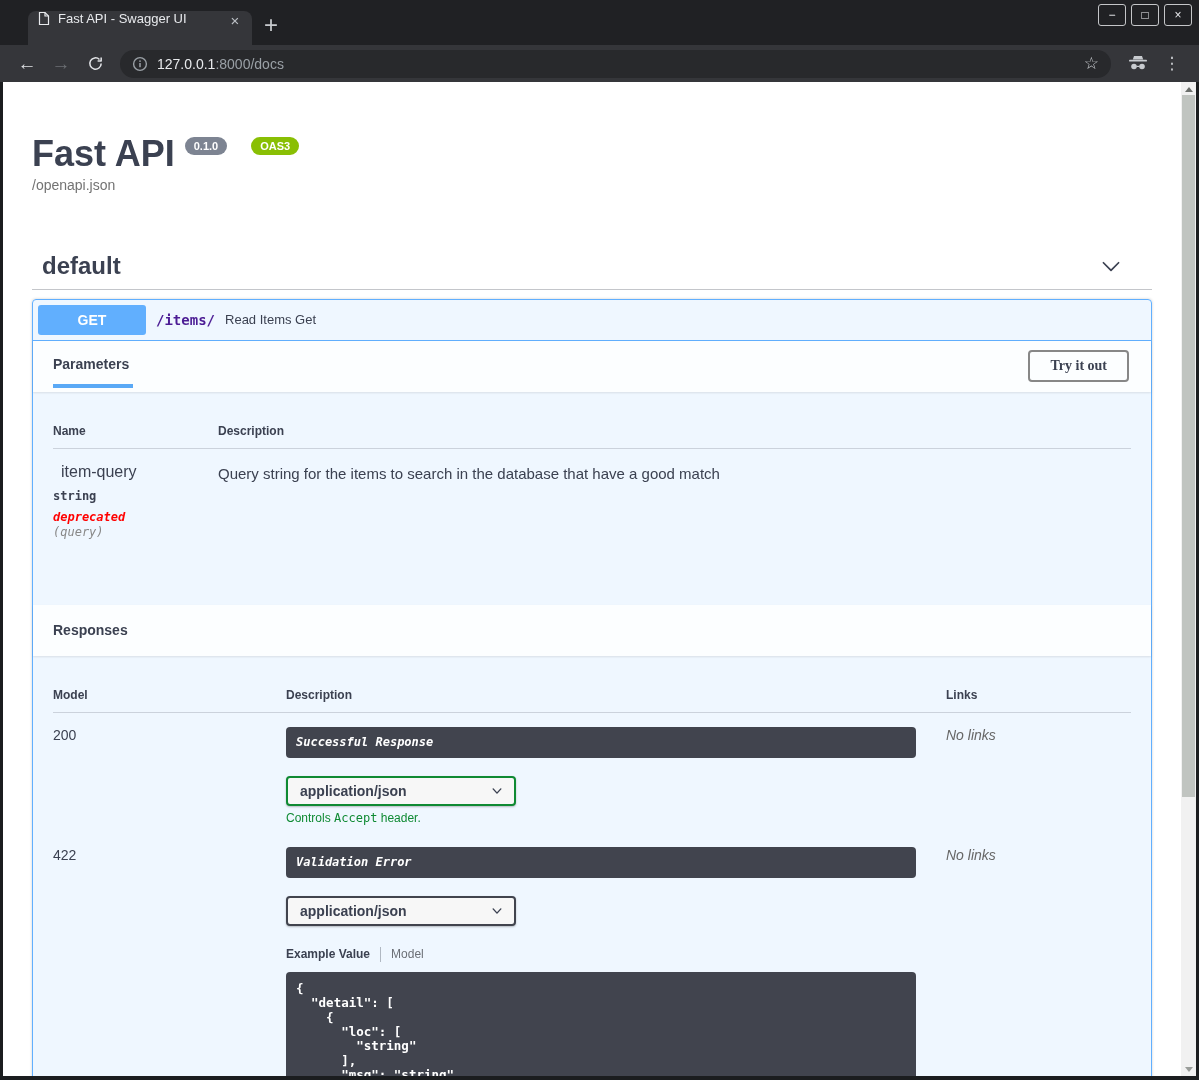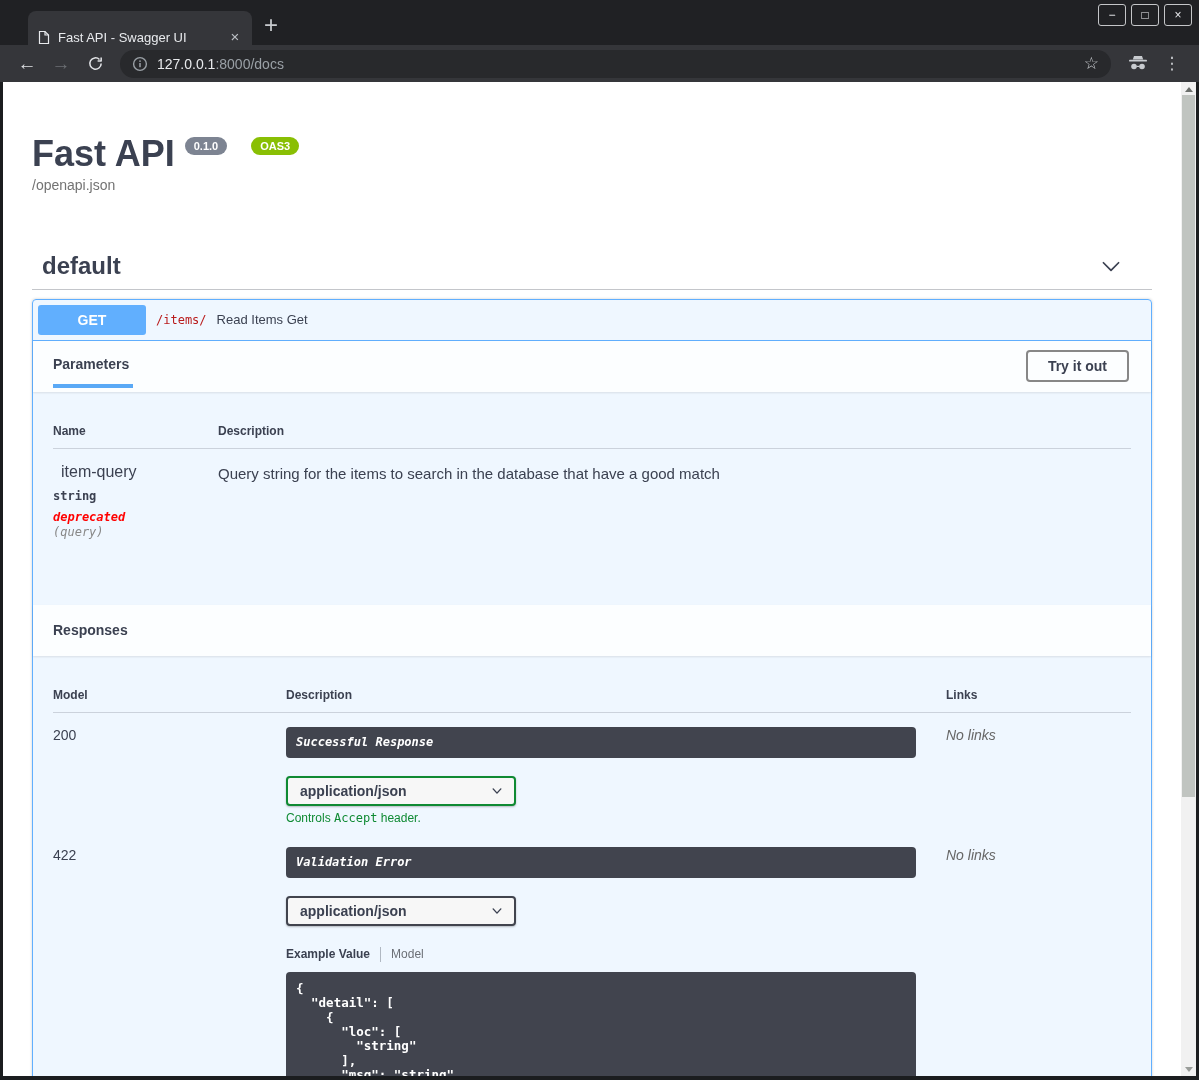--- a/index.html
+++ b/index.html
@@ -5,21 +5,21 @@
   * { box-sizing: border-box; }
   html,body { margin:0; padding:0; }
   body { font-family:"Liberation Sans", sans-serif; }
   .mono { font-family:"DejaVu Sans Mono", monospace; }
 
   .window { position:relative; width:1199px; height:1080px; background:#1b1d1f; overflow:hidden; }
 
   
   .tabstrip { height:45px; background:#202124; display:flex; align-items:flex-end; position:relative; }
   .tab { margin-left:28px; width:224px; height:34px; background:#35363a; border-radius:8px 8px 0 0;
-         display:flex; align-items:flex-end; padding:0 8px 0 10px; gap:8px; cursor:pointer; }
+         display:flex; align-items:flex-start; padding:0 8px 0 10px; gap:8px; cursor:pointer; }
   .tab-title { color:#e8eaed; font-size:13px; flex:1; white-space:nowrap; overflow:hidden; }
   .tab-close { color:#bdc1c6; font-size:15px; width:18px; height:18px; display:flex; align-items:center; justify-content:center; border-radius:50%; cursor:pointer; }
   .newtab { color:#c8cbcf; font-size:24px; font-weight:300; margin:0 0 8px 12px; cursor:pointer; line-height:1; }
   .wincontrols { position:absolute; top:4px; right:7px; display:flex; gap:5px; }
   .winbtn { width:28px; height:22px; border:1px solid #c4c6c8; border-radius:3px; color:#e8eaed;
             display:flex; align-items:center; justify-content:center; font-size:12px; cursor:pointer; background:transparent; line-height:1; }
 
   .toolbar { height:37px; background:#35363a; display:flex; align-items:center; padding:0 12px; gap:4px; }
   .navbtn { color:#e0e2e5; font-size:19px; width:30px; height:30px; display:flex; align-items:center; justify-content:center; cursor:pointer; border-radius:50%; }
   .navbtn.disabled { color:#6e7175; }
@@ -54,30 +54,30 @@
   .tag-section { margin-top:50px; }
   .tag-header { display:flex; align-items:center; justify-content:space-between; padding:8px 28px 9px 10px;
                 border-bottom:1px solid rgba(59,65,81,.3); cursor:pointer; }
   .tag-name { font-size:24px; font-weight:700; color:#3b4151; }
 
   .opblock { margin-top:9px; width:1120px; border:1px solid #61affe; border-radius:4px;
              background:rgba(97,175,254,.1); box-shadow:0 0 3px rgba(0,0,0,.19); }
   .opblock-summary { display:flex; align-items:center; padding:5px; gap:10px; border-bottom:1px solid #61affe; cursor:pointer; }
   .method-badge { background:#61affe; color:#fff; font-weight:700; font-size:14px; border-radius:3px;
                   width:108px; text-align:center; padding:7px 0; }
-  .op-path { font-family:"DejaVu Sans Mono", monospace; font-size:12px; font-weight:400; color:#b91c1c; }
+  .op-path { font-family:"DejaVu Sans Mono", monospace; font-size:14px; font-weight:700; color:#4c1d95; }
   .op-desc { font-size:13px; color:#3b4151; }
 
   .section-header { position:relative; height:51px; background:rgba(255,255,255,.8);
                     box-shadow:0 1px 2px rgba(0,0,0,.1); display:flex; align-items:center; padding:0 22px 0 20px; }
   .tab-item { position:relative; font-size:14px; font-weight:700; color:#3b4151; padding:0 4px 12px 0;
               border-bottom:4px solid #5aa9f6; margin-top:15px; align-self:flex-start; cursor:pointer; }
   .plain-title { font-size:14px; font-weight:700; color:#3b4151; }
   .tryout-btn { margin-left:auto; background:transparent; border:2px solid #878787; border-radius:4px;
-                color:#3b4151; font-size:14px; font-weight:600; padding:6px 20px; cursor:pointer; font-family:Liberation Sans, sans-serif; }
+                color:#3b4151; font-size:14px; font-weight:600; padding:6px 20px; cursor:pointer; font-family:Liberation Serif, serif; }
 
   .table-area { padding:0 20px; }
   .thead { display:flex; font-size:12px; font-weight:700; color:#3b4151;
            border-bottom:1px solid rgba(59,65,81,.2); padding:12px 0 10px; margin-top:20px; }
   .col-pname { width:165px; }
   .col-pdesc { flex:1; }
   .param-row { display:flex; padding-top:14px; padding-bottom:66px; }
   .pname { font-size:16px; color:#3b4151;margin-left:8px; }
   .ptype { font-family:"DejaVu Sans Mono", monospace; font-size:12px; font-weight:700; margin-top:8px; }
   .pdep  { font-family:"DejaVu Sans Mono", monospace; font-size:12px; font-weight:700; font-style:italic; color:#ff0000; margin-top:7px; }

